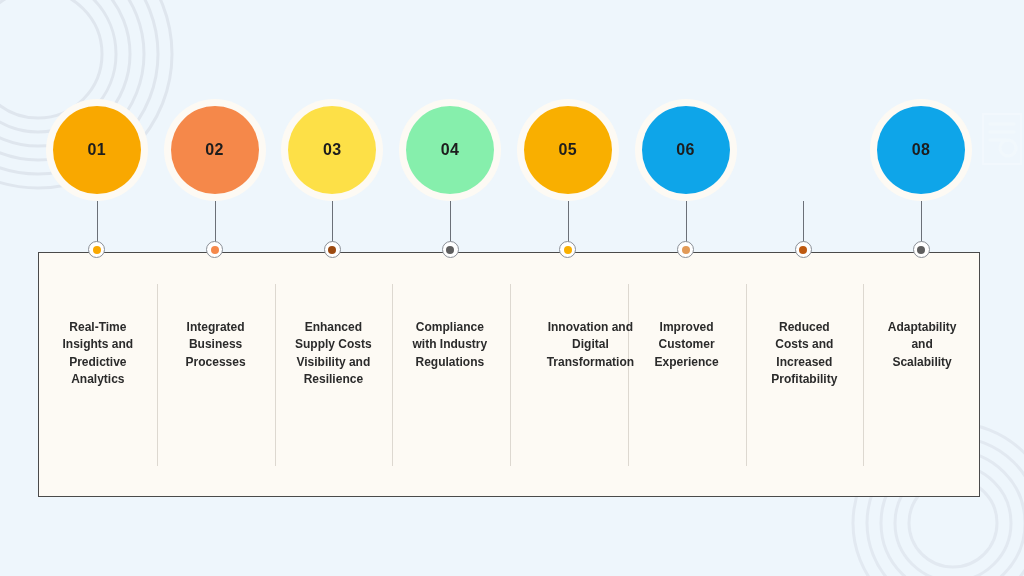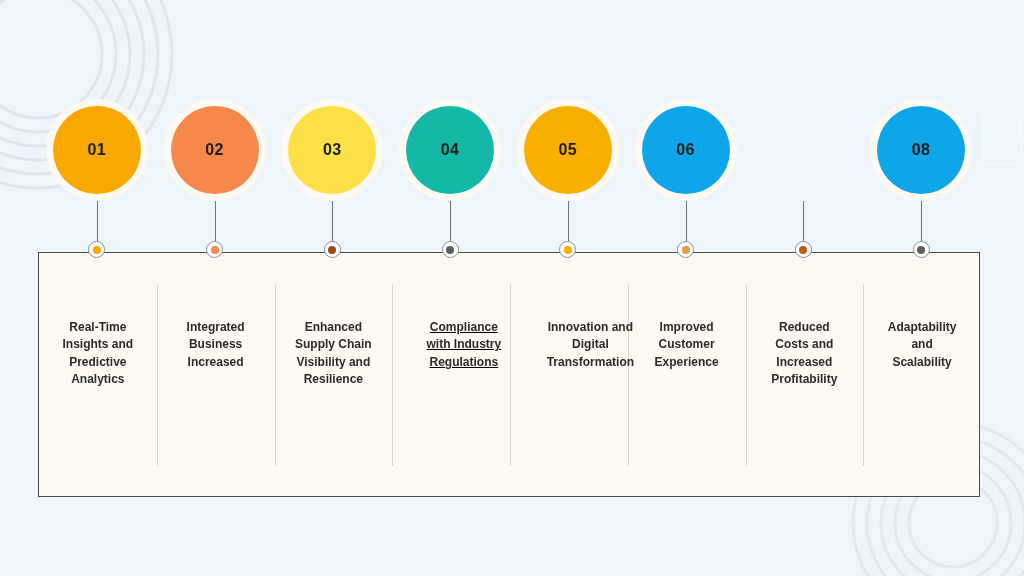--- a/index.html
+++ b/index.html
@@ -116,29 +116,29 @@
     <div id="columns">
         <div class="col" style="left: 0px; width: 117.75px;">
           <div class="col-text">Real-Time
 Insights and
 Predictive
 Analytics</div>
         </div>
         <div class="col" style="left: 117.75px; width: 117.75px;">
           <div class="col-text">Integrated
 Business
-Increased</div>
+Processes</div>
         </div>
         <div class="col" style="left: 235.5px; width: 117.75px;">
           <div class="col-text">Enhanced
-Supply Chain
+Supply Costs
 Visibility and
 Resilience</div>
         </div>
-        <div class="col" style="left: 366px; width: 117.75px; text-decoration: underline;">
+        <div class="col" style="left: 352px; width: 117.75px;">
           <div class="col-text">Compliance
 with Industry
 Regulations</div>
         </div>
         <div class="col" style="left: 471px; width: 117.75px; padding-left: 43px;">
           <div class="col-text">Innovation and
 Digital
 Transformation</div>
         </div>
         <div class="col" style="left: 588.75px; width: 117.75px;">
@@ -186,21 +186,21 @@
         <div class="disc" style="background: #fde047;">
           <span class="num">03</span>
         </div>
       </div>
       <div class="connector" style="left: 332.375px;"></div>
       <div class="marker" style="left: 323.875px;">
         <i style="background: rgb(156, 74, 16);"></i>
       </div>
       <div class="node" style="left: 406.125px;">
         <div class="ring"></div>
-        <div class="disc" style="background: #14b8a6;">
+        <div class="disc" style="background: #86efac;">
           <span class="num">04</span>
         </div>
       </div>
       <div class="connector" style="left: 450.125px;"></div>
       <div class="marker" style="left: 441.625px;">
         <i style="background: rgb(94, 94, 94);"></i>
       </div>
       <div class="node" style="left: 523.875px; text-decoration: underline;">
         <div class="ring"></div>
         <div class="disc" style="background: rgb(249, 175, 0);">

